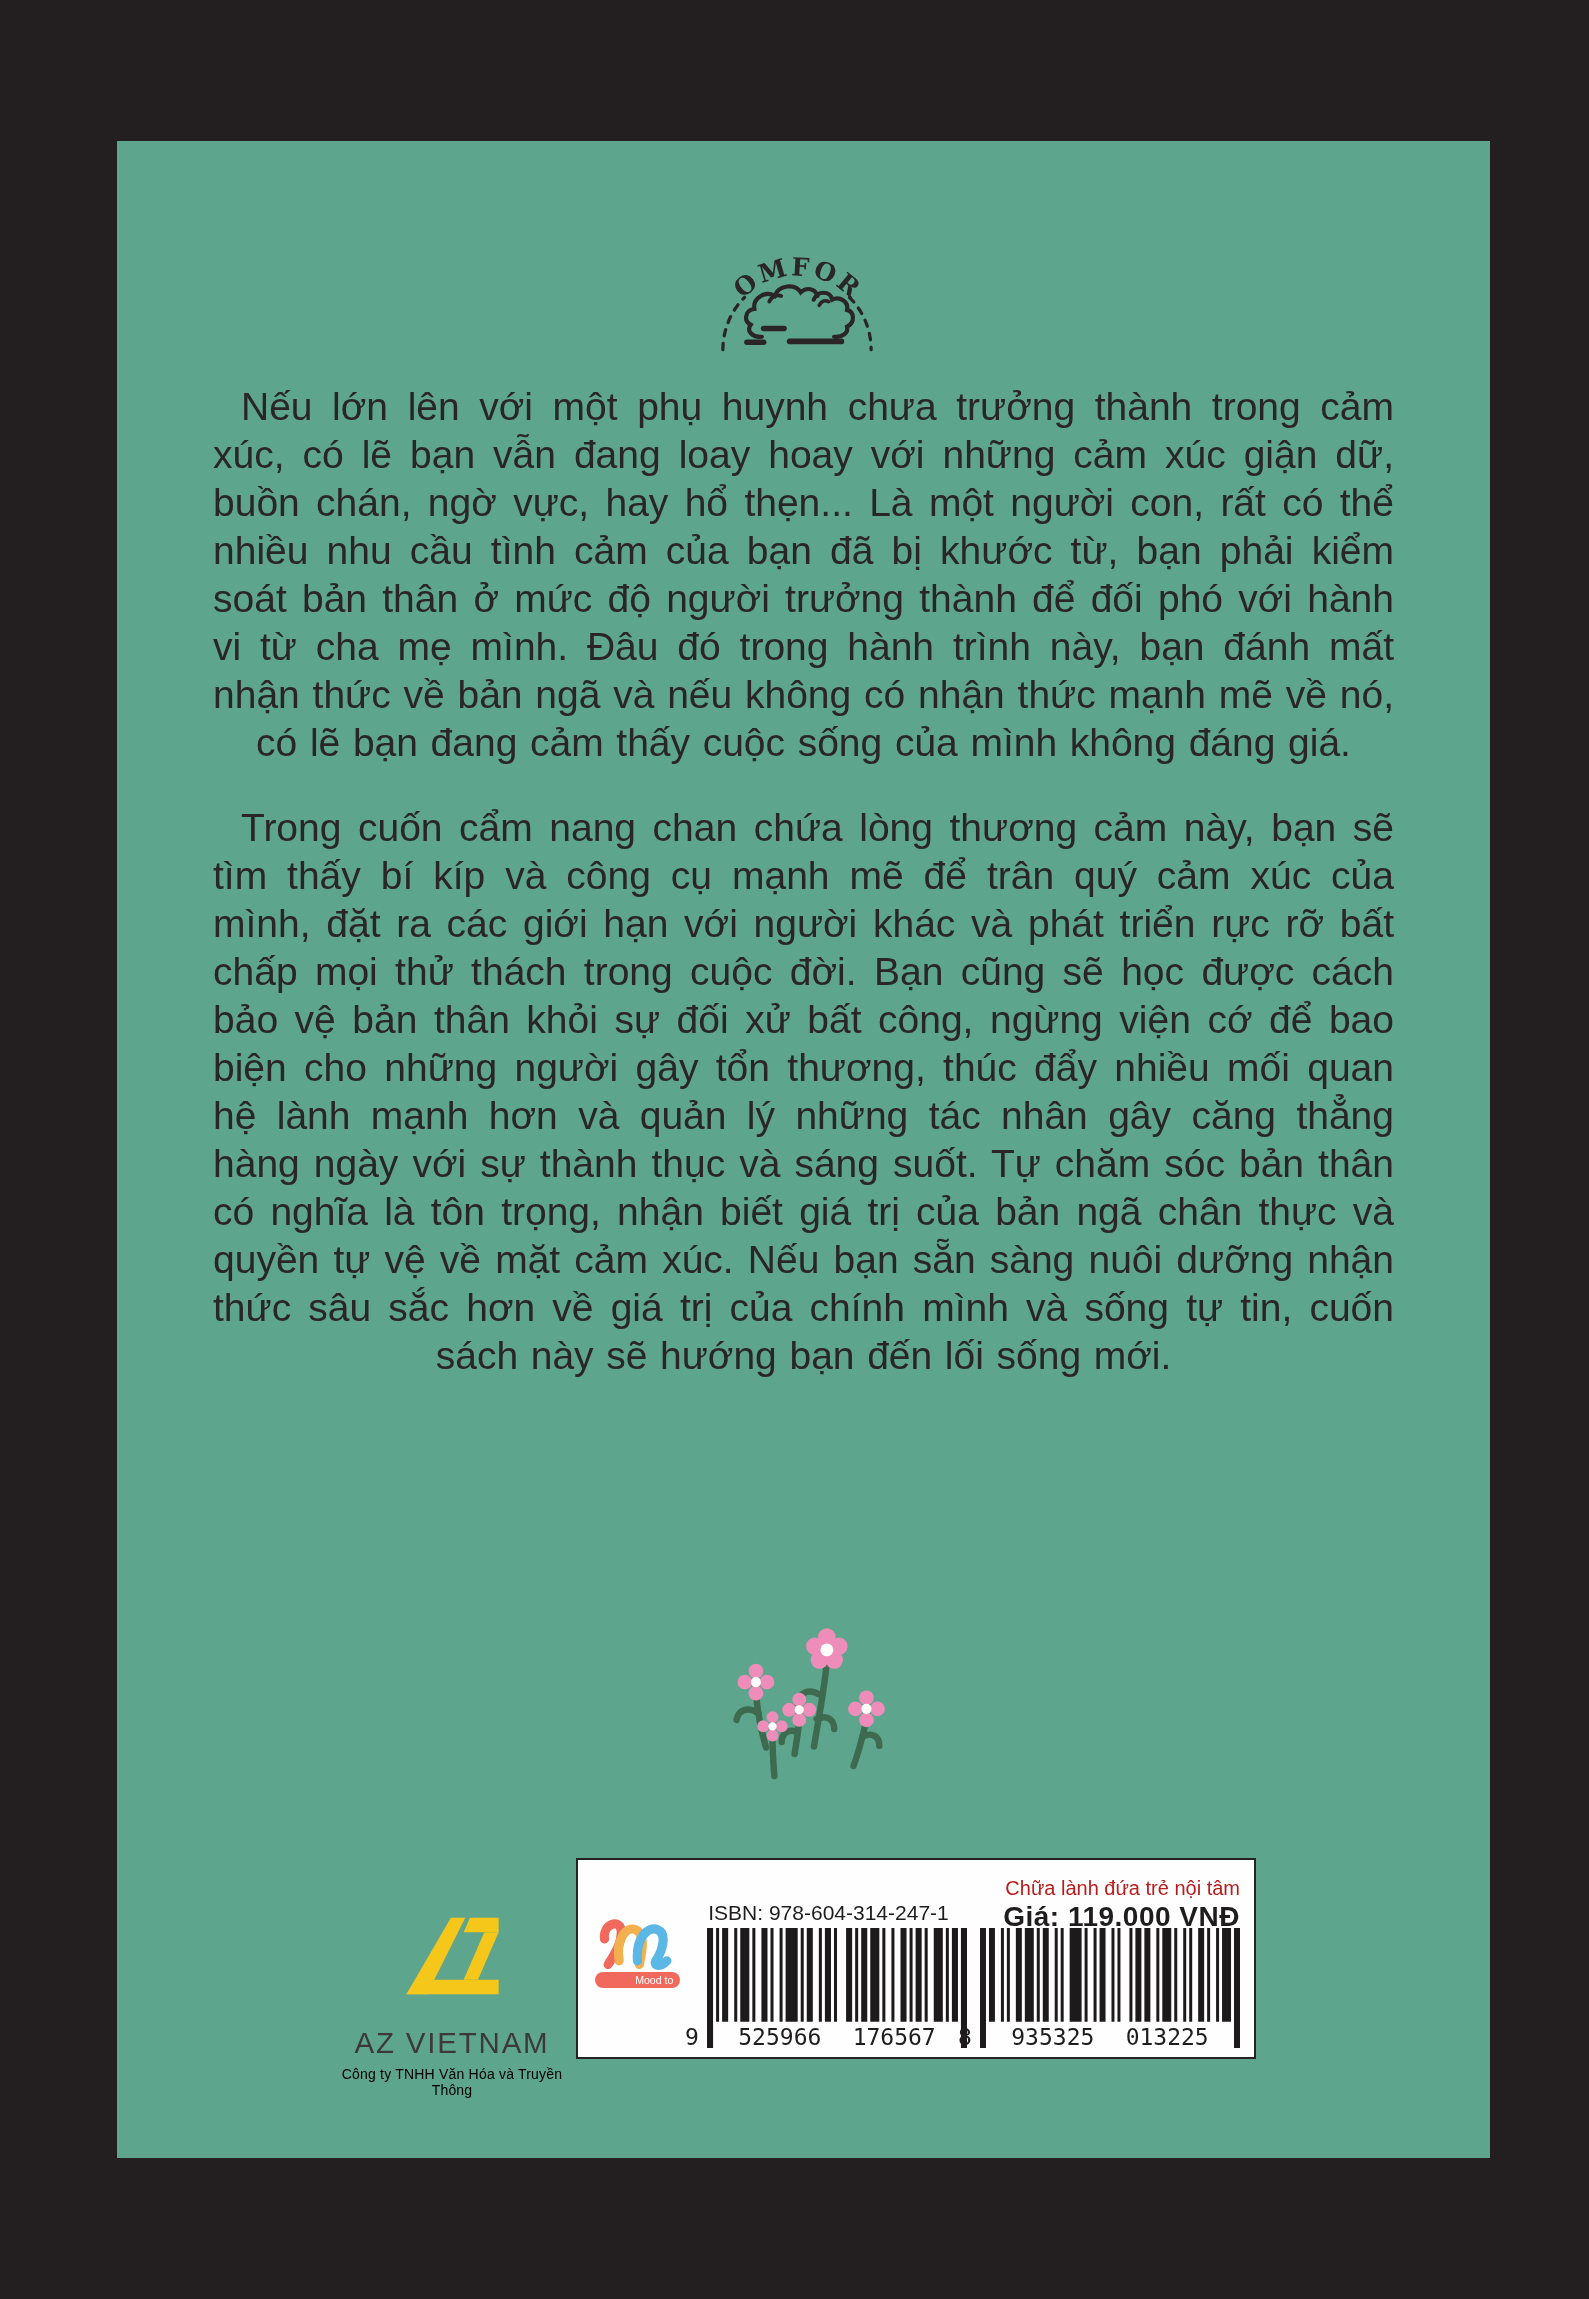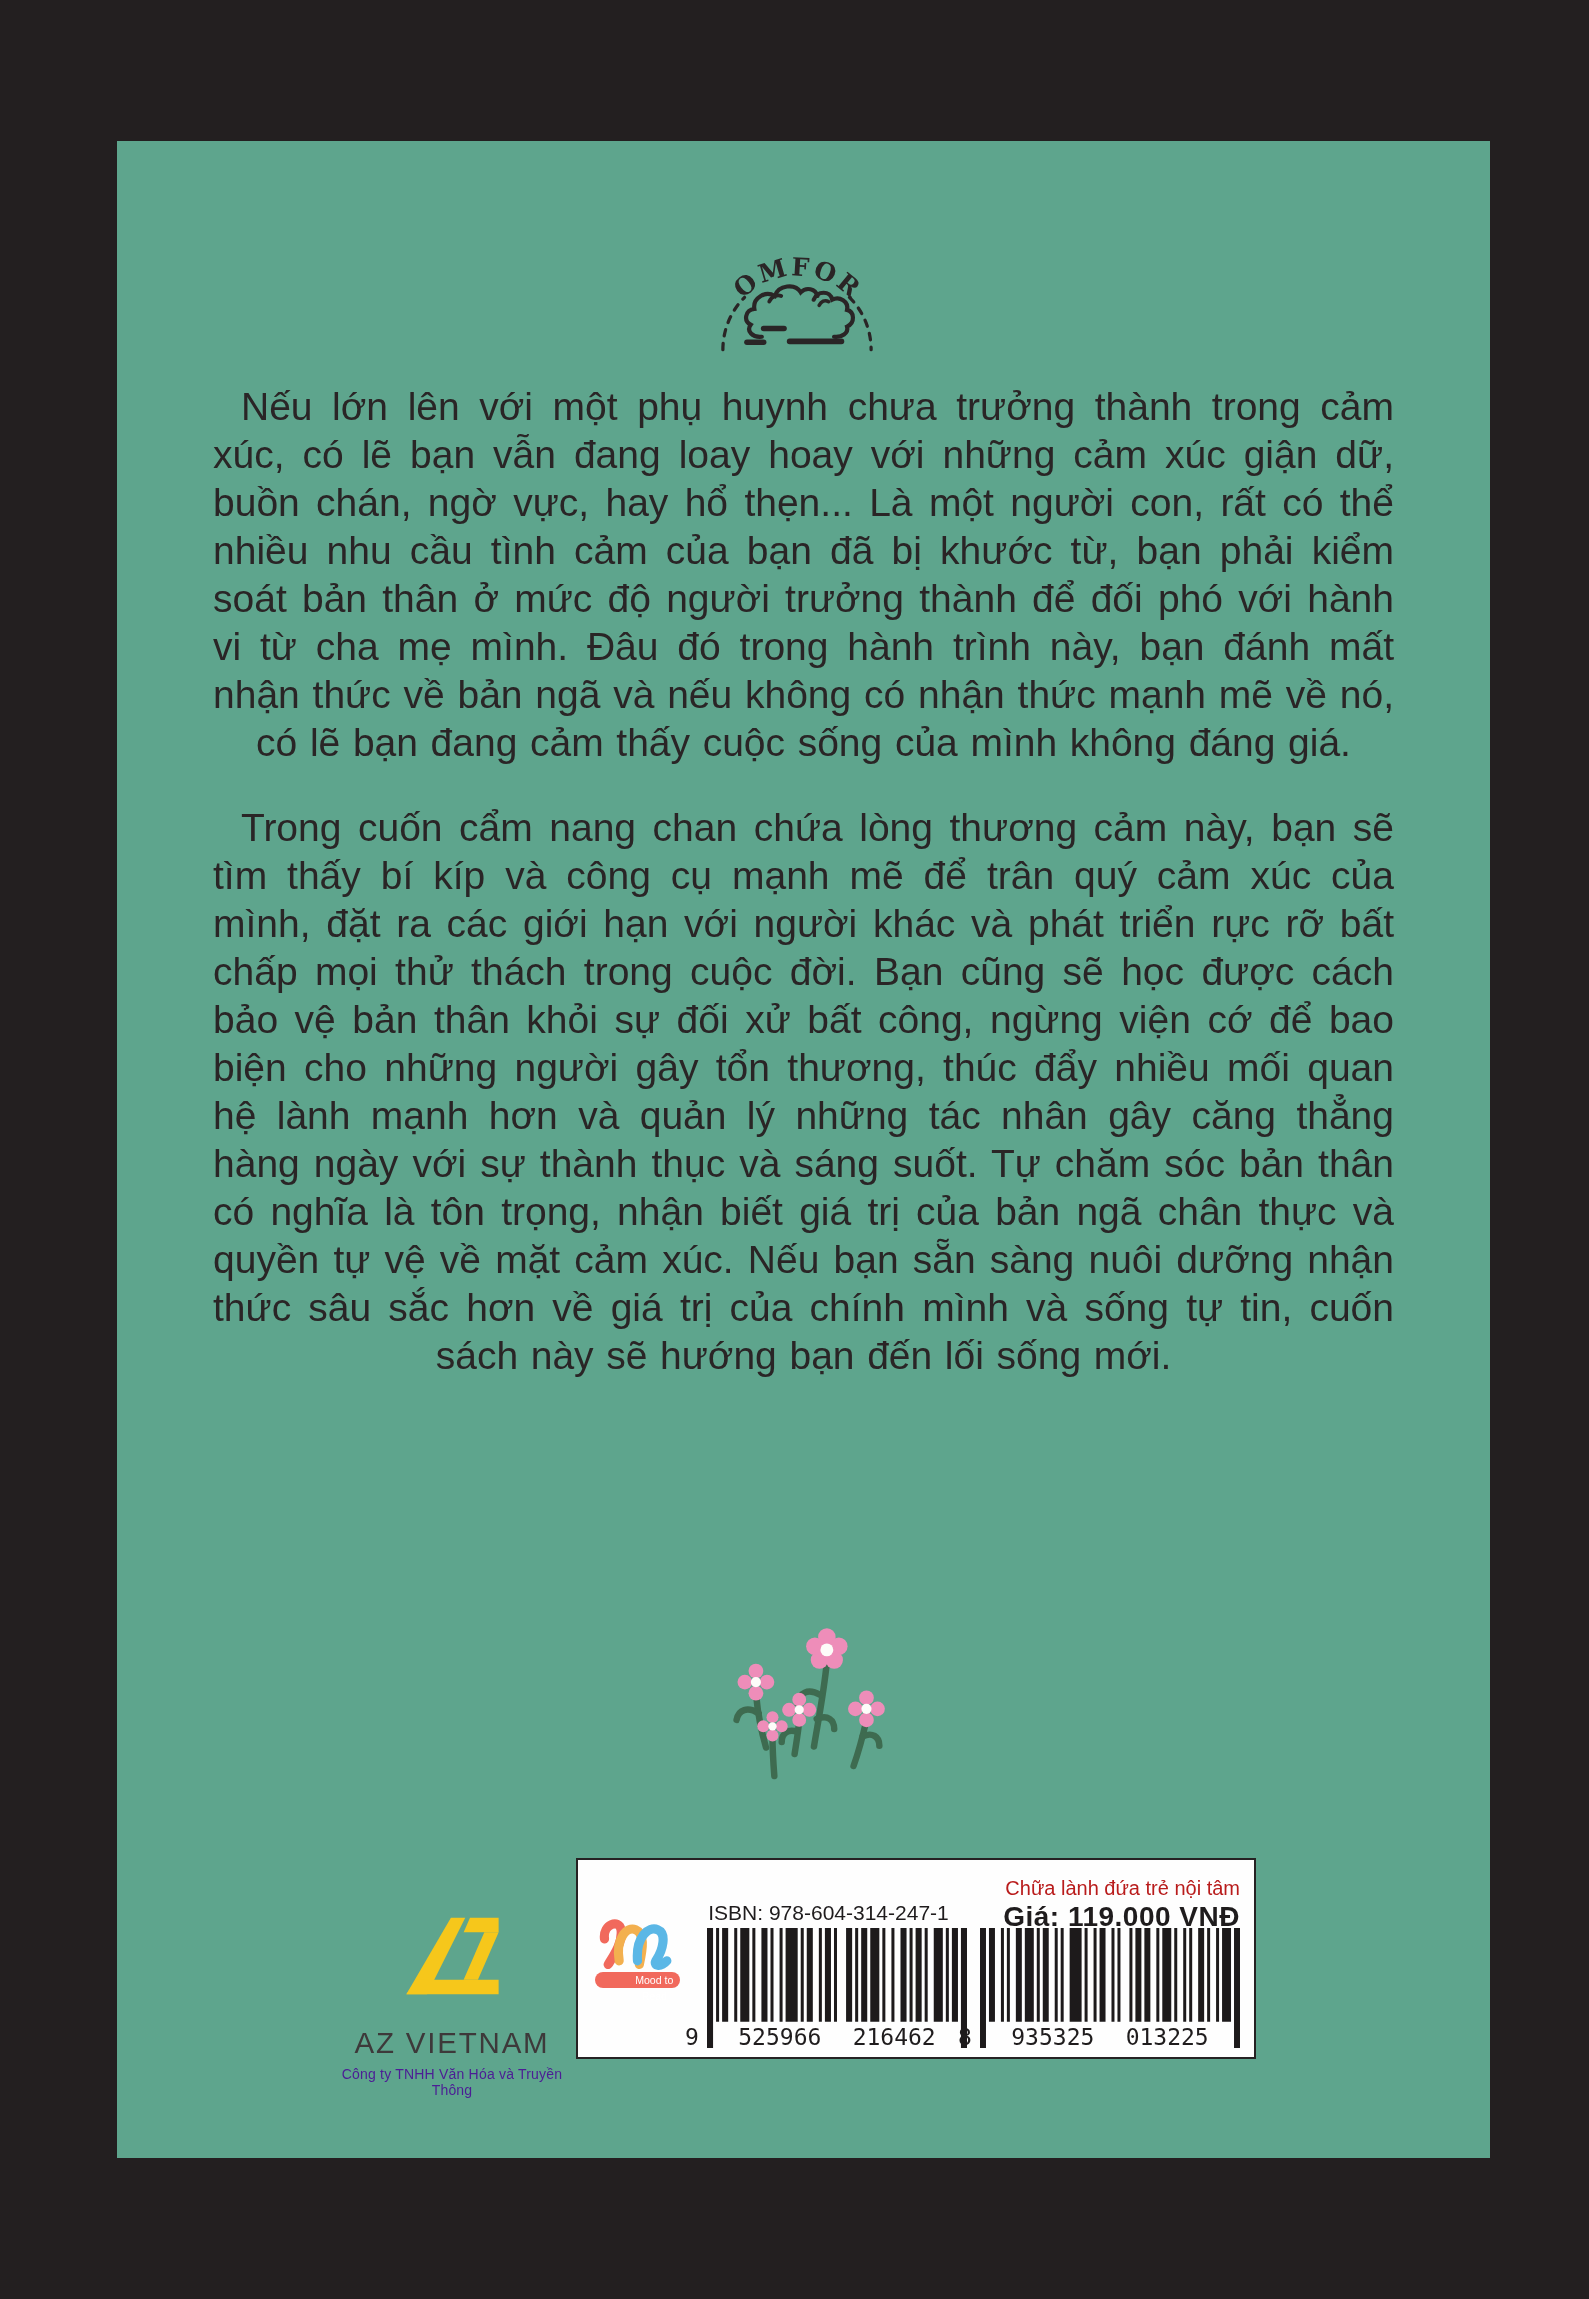--- a/index.html
+++ b/index.html
@@ -29,21 +29,21 @@
   .flowers svg{width:100%;height:100%;}
   .flowers .stem{fill:none;stroke:var(--leaf);stroke-width:7;stroke-linecap:round;}
   .flowers .petal{fill:var(--pink);}
   .flowers .heart{fill:#fdfcf9;}
 
   
   .publisher{position:absolute;left:206px;top:1768px;width:258px;text-align:center;color:#3d393a;}
   .publisher svg{width:105px;height:94px;display:block;margin:0 auto;}
   .publisher .azfill{fill:var(--yellow);}
   .pub-name{margin-top:23px;font-size:29.5px;letter-spacing:1.8px;color:#3d393a;}
-  .pub-sub{margin-top:5.5px;font-size:14px;letter-spacing:0.2px;color:#4c1d95;}
+  .pub-sub{margin-top:5.5px;font-size:14px;letter-spacing:0.2px;color:#000000;}
 
   
   .pricebox{position:absolute;left:459px;top:1717px;width:680px;height:201px;background:#fefefe;
             border:2.8px solid #262223;}
   .mood{position:absolute;left:14.8px;top:55px;width:89px;text-align:center;}
   .mood svg{width:81px;height:55px;display:block;margin:0 auto;}
   .mood .ms{fill:none;stroke-width:10;stroke-linecap:round;}
   .mood-pill{margin:1.8px auto 0;width:85px;height:16.6px;border-radius:8.3px;background:var(--coral);
              color:#fff;font-size:10.6px;line-height:16.6px;padding-left:34px;}
   .isbn-label{position:absolute;left:112px;top:41px;width:277px;text-align:center;
@@ -195,21 +195,21 @@
           <rect x="779.1" y="0" width="11.6" height="100"></rect>
           <rect x="802.3" y="0" width="23.3" height="100"></rect>
           <rect x="837.2" y="0" width="11.6" height="100"></rect>
           <rect x="872.1" y="0" width="34.9" height="100"></rect>
           <rect x="918.6" y="0" width="11.6" height="100"></rect>
           <rect x="941.9" y="0" width="23.3" height="100"></rect>
           <rect x="976.7" y="0" width="23.3" height="128"></rect>
         </svg>
       <div class="bc-row">
         <span>525966</span>
-        <span>216462</span>
+        <span>176567</span>
       </div>
     </div>
 
     <div class="barcode bc2">
       <span class="bc-lead">8</span>
       <svg class="bc-bars" id="bars2" viewBox="0 0 1000 128" preserveAspectRatio="none">
           <rect x="0.0" y="0" width="23.0" height="128"></rect>
           <rect x="34.5" y="0" width="23.0" height="100"></rect>
           <rect x="80.5" y="0" width="11.5" height="100"></rect>
           <rect x="103.4" y="0" width="11.5" height="100"></rect>

